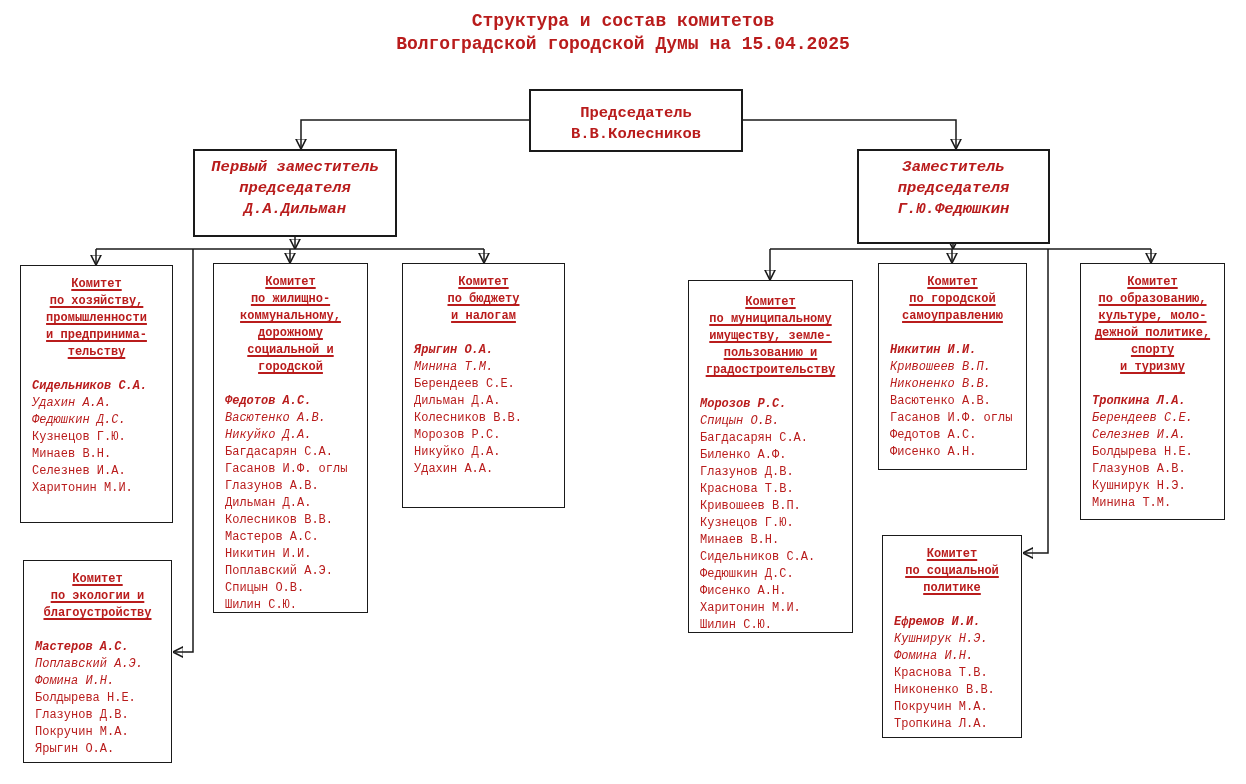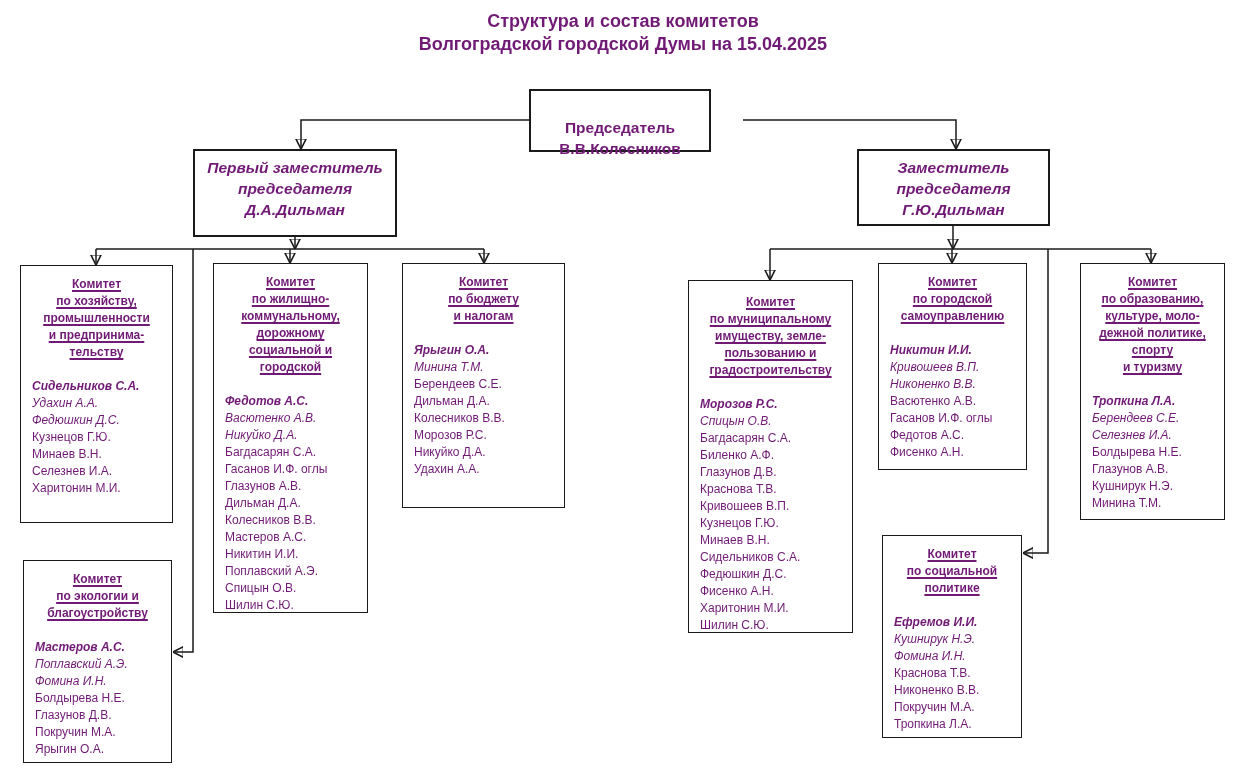--- a/index.html
+++ b/index.html
@@ -1,33 +1,33 @@
 <!DOCTYPE html>
 <html><head>
 <meta charset="utf-8">
 <style>
   html,body { margin:0; padding:0; background:#ffffff; }
   .canvas {
     position:relative; width:1246px; height:784px; background:#ffffff;
-    font-family:Liberation Sans, sans-serif; color:#701a75;
+    font-family:Liberation Mono, monospace; color:#b91c1c;
     overflow:hidden;
   }
   svg.connectors { position:absolute; left:0; top:0; width:1246px; height:784px; pointer-events:none; }
   svg.connectors path { stroke:#1a1a1a; stroke-width:1.5; fill:none; }
 
   .chart-title {
     position:absolute; top:10px; left:0; width:100%;
     text-align:center; font-weight:bold; font-size:18px; line-height:23px;
   }
 
   .box { position:absolute; background:#fff; box-sizing:border-box; }
   .top-box { border:2px solid #1a1a1a; text-align:center; font-weight:bold; font-size:15.5px; line-height:21px; }
-  .chairman { left:529px; top:89px;  width:182px; height:63px; padding-top:26px; }
+  .chairman { left:529px; top:89px;  width:214px; height:63px; padding-top:12px; }
   .dep1     { left:193px; top:149px; width:204px; height:88px; padding-top:6px; font-style:italic; }
-  .dep2     { left:857px; top:149px; width:193px; height:77px; padding-top:6px; font-style:italic; }
+  .dep2     { left:857px; top:149px; width:193px; height:95px; padding-top:6px; font-style:italic; }
 
   .committee { border:1.5px solid #1a1a1a; font-size:12px; line-height:17px; }
   .c-title { text-align:center; font-weight:bold; padding-top:10px; }
   .c-title span { text-decoration:underline; text-decoration-thickness:1.5px; text-underline-offset:2px; }
   .c-members { margin-top:17px; padding-left:11px; padding-right:2px; }
   .member.chair  { font-weight:bold; font-style:italic; }
   .member.italic { font-style:italic; }
 
   #cm-economy   { left:20px;   top:265px; width:153px; height:258px; }
   #cm-housing   { left:213px;  top:263px; width:155px; height:350px; }
@@ -78,21 +78,21 @@
 
   <div class="box top-box dep1">
     <div>Первый заместитель</div>
     <div>председателя</div>
     <div>Д.А.Дильман</div>
   </div>
 
   <div class="box top-box dep2">
     <div>Заместитель</div>
     <div>председателя</div>
-    <div>Г.Ю.Дильман</div>
+    <div>Г.Ю.Федюшкин</div>
   </div>
 
   <div class="box committee" id="cm-economy">
     <div class="c-title"><span>Комитет</span><br><span>по хозяйству,</span><br><span>промышленности</span><br><span>и предпринима-</span><br><span>тельству</span><br></div>
     <div class="c-members">
         <div class="member chair">Сидельников С.А.</div>
         <div class="member italic">Удахин А.А.</div>
         <div class="member italic">Федюшкин Д.С.</div>
         <div class="member regular">Кузнецов Г.Ю.</div>
         <div class="member regular">Минаев В.Н.</div>

